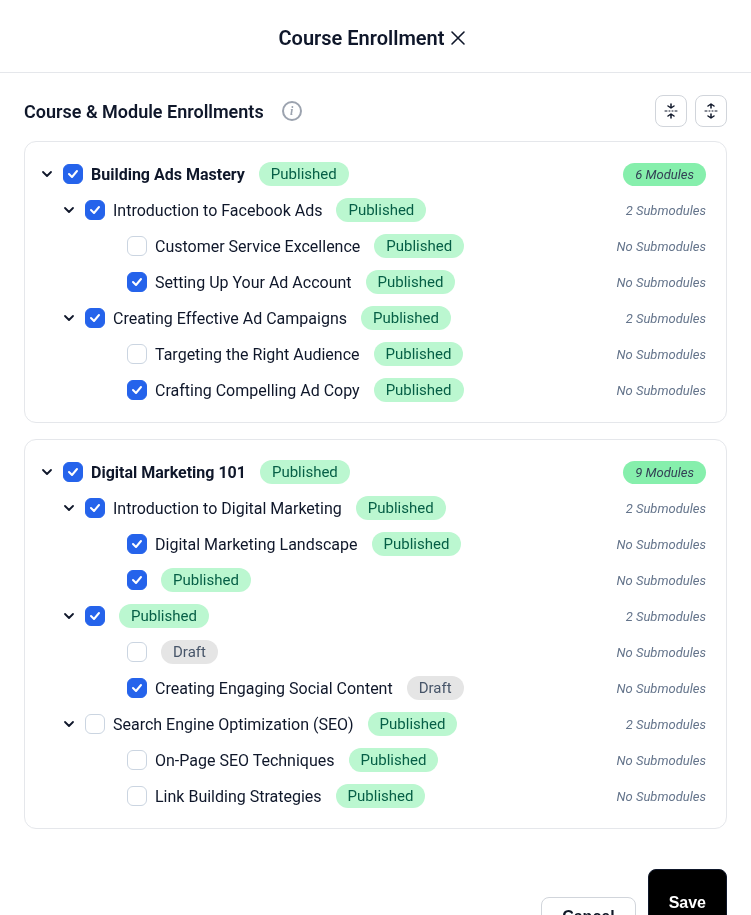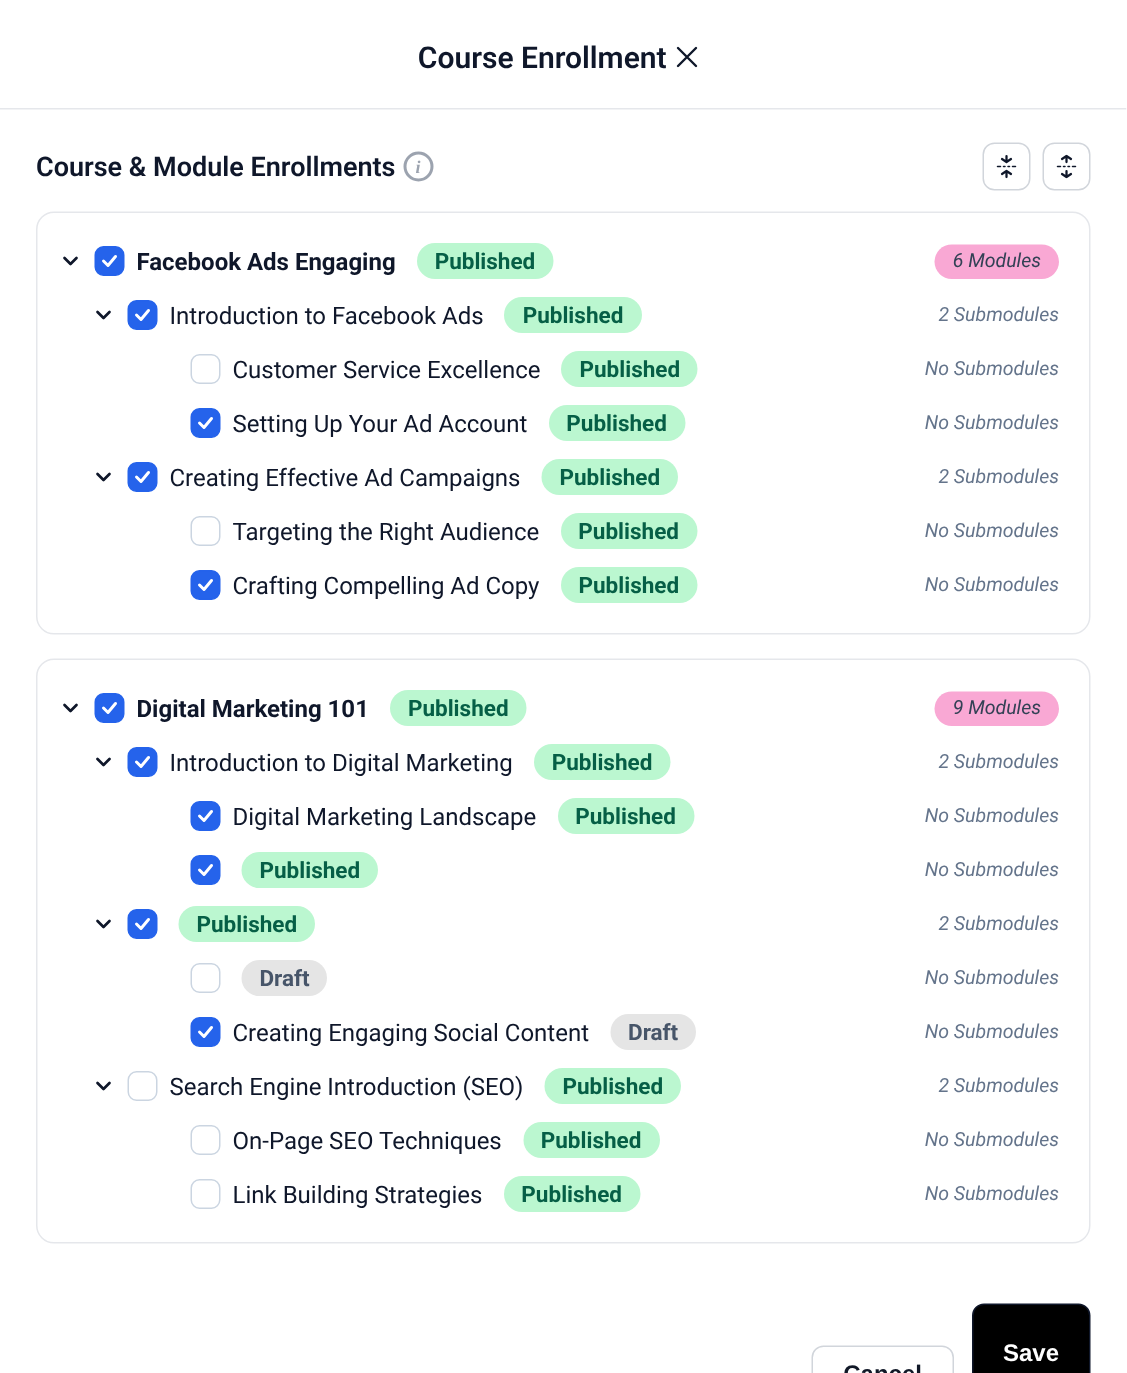--- a/index.html
+++ b/index.html
@@ -1,41 +1,41 @@
 <!DOCTYPE html>
 <html><head>
   <meta charset="utf-8">
   <style>
     * { box-sizing: border-box; margin: 0; padding: 0; }
     body { font-family: -apple-system, BlinkMacSystemFont, "Segoe UI", Roboto, sans-serif; background: #fff; width: 751px; color: #0f172a; }
     .header { display: flex; align-items: center; justify-content: center; padding: 24px 24px 20px; border-bottom: 1px solid #e5e7eb; }
     .title { font-size: 20px; font-weight: 600; }
     .close-btn { background: none; border: none; cursor: pointer; padding: 4px; line-height: 0; }
     .section-header { display: flex; align-items: center; justify-content: space-between; padding: 22px 24px 14px; }
-    .section-left { display: flex; align-items: center; gap: 5px; }
+    .section-left { display: flex; align-items: center; gap: 18px; }
     .section-title { font-size: 18px; font-weight: 600; }
     .info-icon { width: 20px; height: 20px; border: 2px solid #9ca3af; border-radius: 50%; display: flex; align-items: center; justify-content: center; font-size: 12px; color: #9ca3af; font-weight: 700; font-style: italic; font-family: Georgia, serif; }
     .section-right { display: flex; gap: 8px; }
     .iconbtn { width: 32px; height: 32px; border: 1px solid #d1d5db; border-radius: 8px; background: #fff; display: flex; align-items: center; justify-content: center; cursor: pointer; line-height: 0; }
     .courses { padding: 0 24px; }
     .course-card { border: 1px solid #e5e7eb; border-radius: 12px; padding: 14px 20px 14px 14px; margin-bottom: 16px; }
     .row { display: flex; align-items: center; padding: 6px 0; gap: 8px; min-height: 36px; }
     .chev { width: 16px; height: 16px; display: flex; align-items: center; justify-content: center; cursor: pointer; line-height: 0; flex-shrink: 0; }
     .chev-placeholder { width: 16px; flex-shrink: 0; }
     .cb { width: 20px; height: 20px; border-radius: 6px; border: 1.5px solid #cbd5e1; display: flex; align-items: center; justify-content: center; cursor: pointer; flex-shrink: 0; line-height: 0; }
     .cb.checked { background: #2563eb; border-color: #2563eb; }
     .cb svg { display: none; }
     .cb.checked svg { display: block; }
     .label { font-size: 16px; }
     .label.bold { font-weight: 700; }
-    .badge { border-radius: 999px; padding: 3px 12px; font-size: 15px; font-weight: 700; margin-left: 6px; }
+    .badge { border-radius: 999px; padding: 3px 12px; font-size: 15px; font-weight: 400; margin-left: 6px; }
     .badge.published { background: #bbf7d0; color: #065f46; }
     .badge.draft { background: #e5e5e5; color: #475569; }
     .spacer { flex: 1; }
-    .count-pill { background: #f9a8d4; color: #334155; font-size: 13px; font-style: italic; padding: 4px 12px; border-radius: 999px; }
+    .count-pill { background: #86efac; color: #334155; font-size: 13px; font-style: italic; padding: 4px 12px; border-radius: 999px; }
     .count-text { color: #64748b; font-size: 13px; font-style: italic; }
     .indent-1 { padding-left: 22px; }
     .indent-2 { padding-left: 64px; }
     .footer { display: flex; justify-content: flex-end; gap: 12px; padding: 24px; }
     .btn { padding: 10px 20px; border-radius: 8px; font-size: 16px; font-weight: 600; cursor: pointer; }
     .btn-cancel { background: #fff; border: 1px solid #d1d5db; color: #111827; margin-top: 28px; }
     .btn-save { background: #000000; border: 1px solid #0f172a; color: #fff; }
   </style>
 </head>
 <body>
@@ -78,21 +78,21 @@
         <span class="chev">
           <svg width="12" height="12" viewBox="0 0 12 12" stroke="#0f172a" stroke-width="1.8" fill="none" stroke-linecap="round" stroke-linejoin="round">
             <path d="M2 4 L6 8 L10 4"></path>
           </svg>
         </span>
         <span class="cb checked">
           <svg width="12" height="12" viewBox="0 0 12 12" stroke="#fff" stroke-width="2" fill="none" stroke-linecap="round" stroke-linejoin="round">
             <path d="M2 6 L5 9 L10 3"></path>
           </svg>
         </span>
-        <span class="label bold">Facebook Ads Engaging</span>
+        <span class="label bold">Building Ads Mastery</span>
         <span class="badge published">Published</span>
         <span class="spacer"></span>
         <span class="count-pill">6 Modules</span>
       </div>
       <div class="row indent-1">
         <span class="chev">
           <svg width="12" height="12" viewBox="0 0 12 12" stroke="#0f172a" stroke-width="1.8" fill="none" stroke-linecap="round" stroke-linejoin="round">
             <path d="M2 4 L6 8 L10 4"></path>
           </svg>
         </span>
@@ -253,21 +253,21 @@
         <span class="spacer"></span>
         <span class="count-text">No Submodules</span>
       </div>
       <div class="row indent-1">
         <span class="chev">
           <svg width="12" height="12" viewBox="0 0 12 12" stroke="#0f172a" stroke-width="1.8" fill="none" stroke-linecap="round" stroke-linejoin="round">
             <path d="M2 4 L6 8 L10 4"></path>
           </svg>
         </span>
         <span class="cb"></span>
-        <span class="label">Search Engine Introduction (SEO)</span>
+        <span class="label">Search Engine Optimization (SEO)</span>
         <span class="badge published">Published</span>
         <span class="spacer"></span>
         <span class="count-text">2 Submodules</span>
       </div>
       <div class="row indent-2">
         <span class="chev-placeholder"></span>
         <span class="cb"></span>
         <span class="label">On-Page SEO Techniques</span>
         <span class="badge published">Published</span>
         <span class="spacer"></span>

